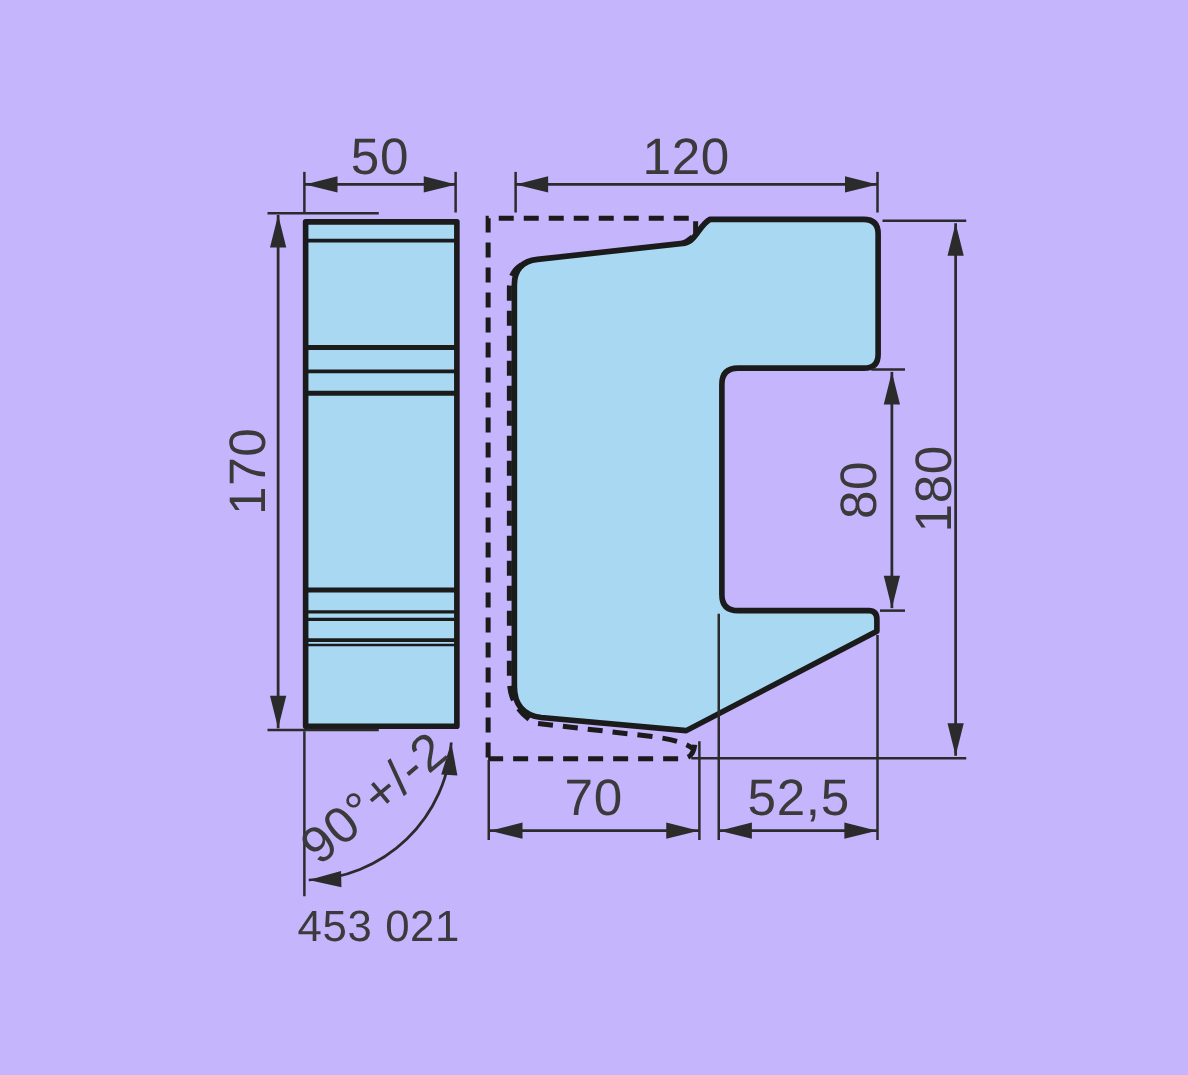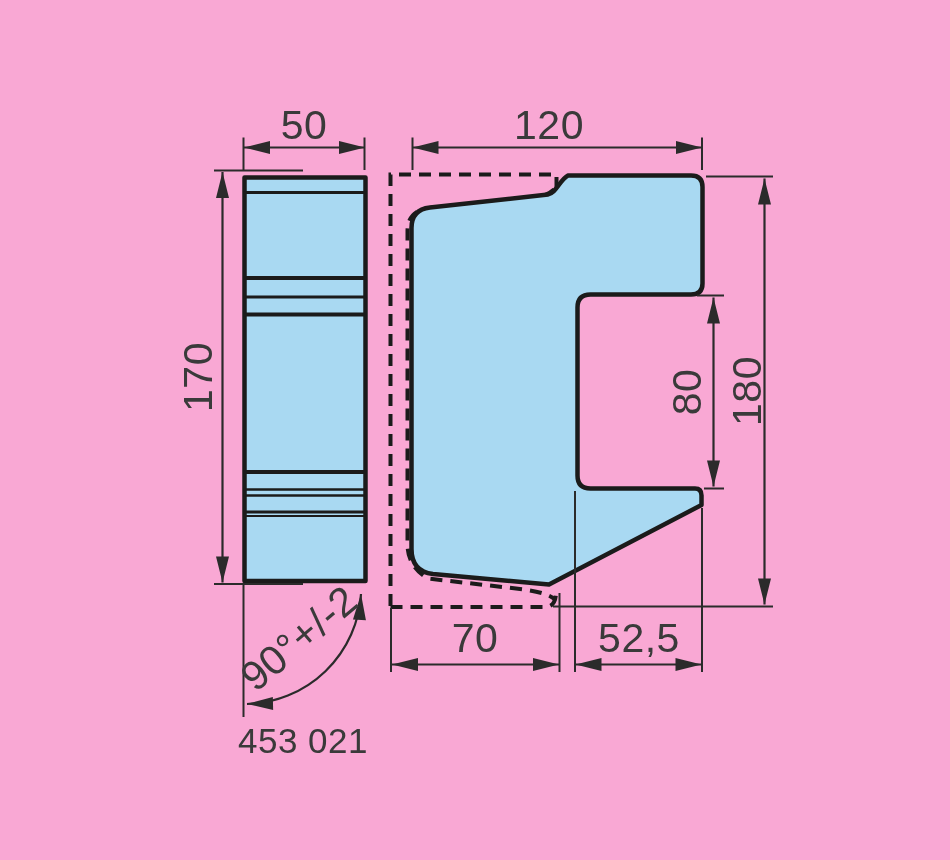--- a/index.html
+++ b/index.html
@@ -1,20 +1,20 @@
 <!DOCTYPE html>
 <html><head>
 <meta charset="utf-8">
 <style>
   html, body { margin: 0; padding: 0; background: #ffffff; }
   .stage {
     position: relative;
     width: 950px;
     height: 860px;
-    background: #f9a8d4;
+    background: #c4b5fd;
     overflow: hidden;
   }
   svg { display: block; }
   
   .part {
     stroke: #1b1b1b;
     stroke-width: 4.5;
     stroke-linejoin: round;
     stroke-linecap: butt;
   }

